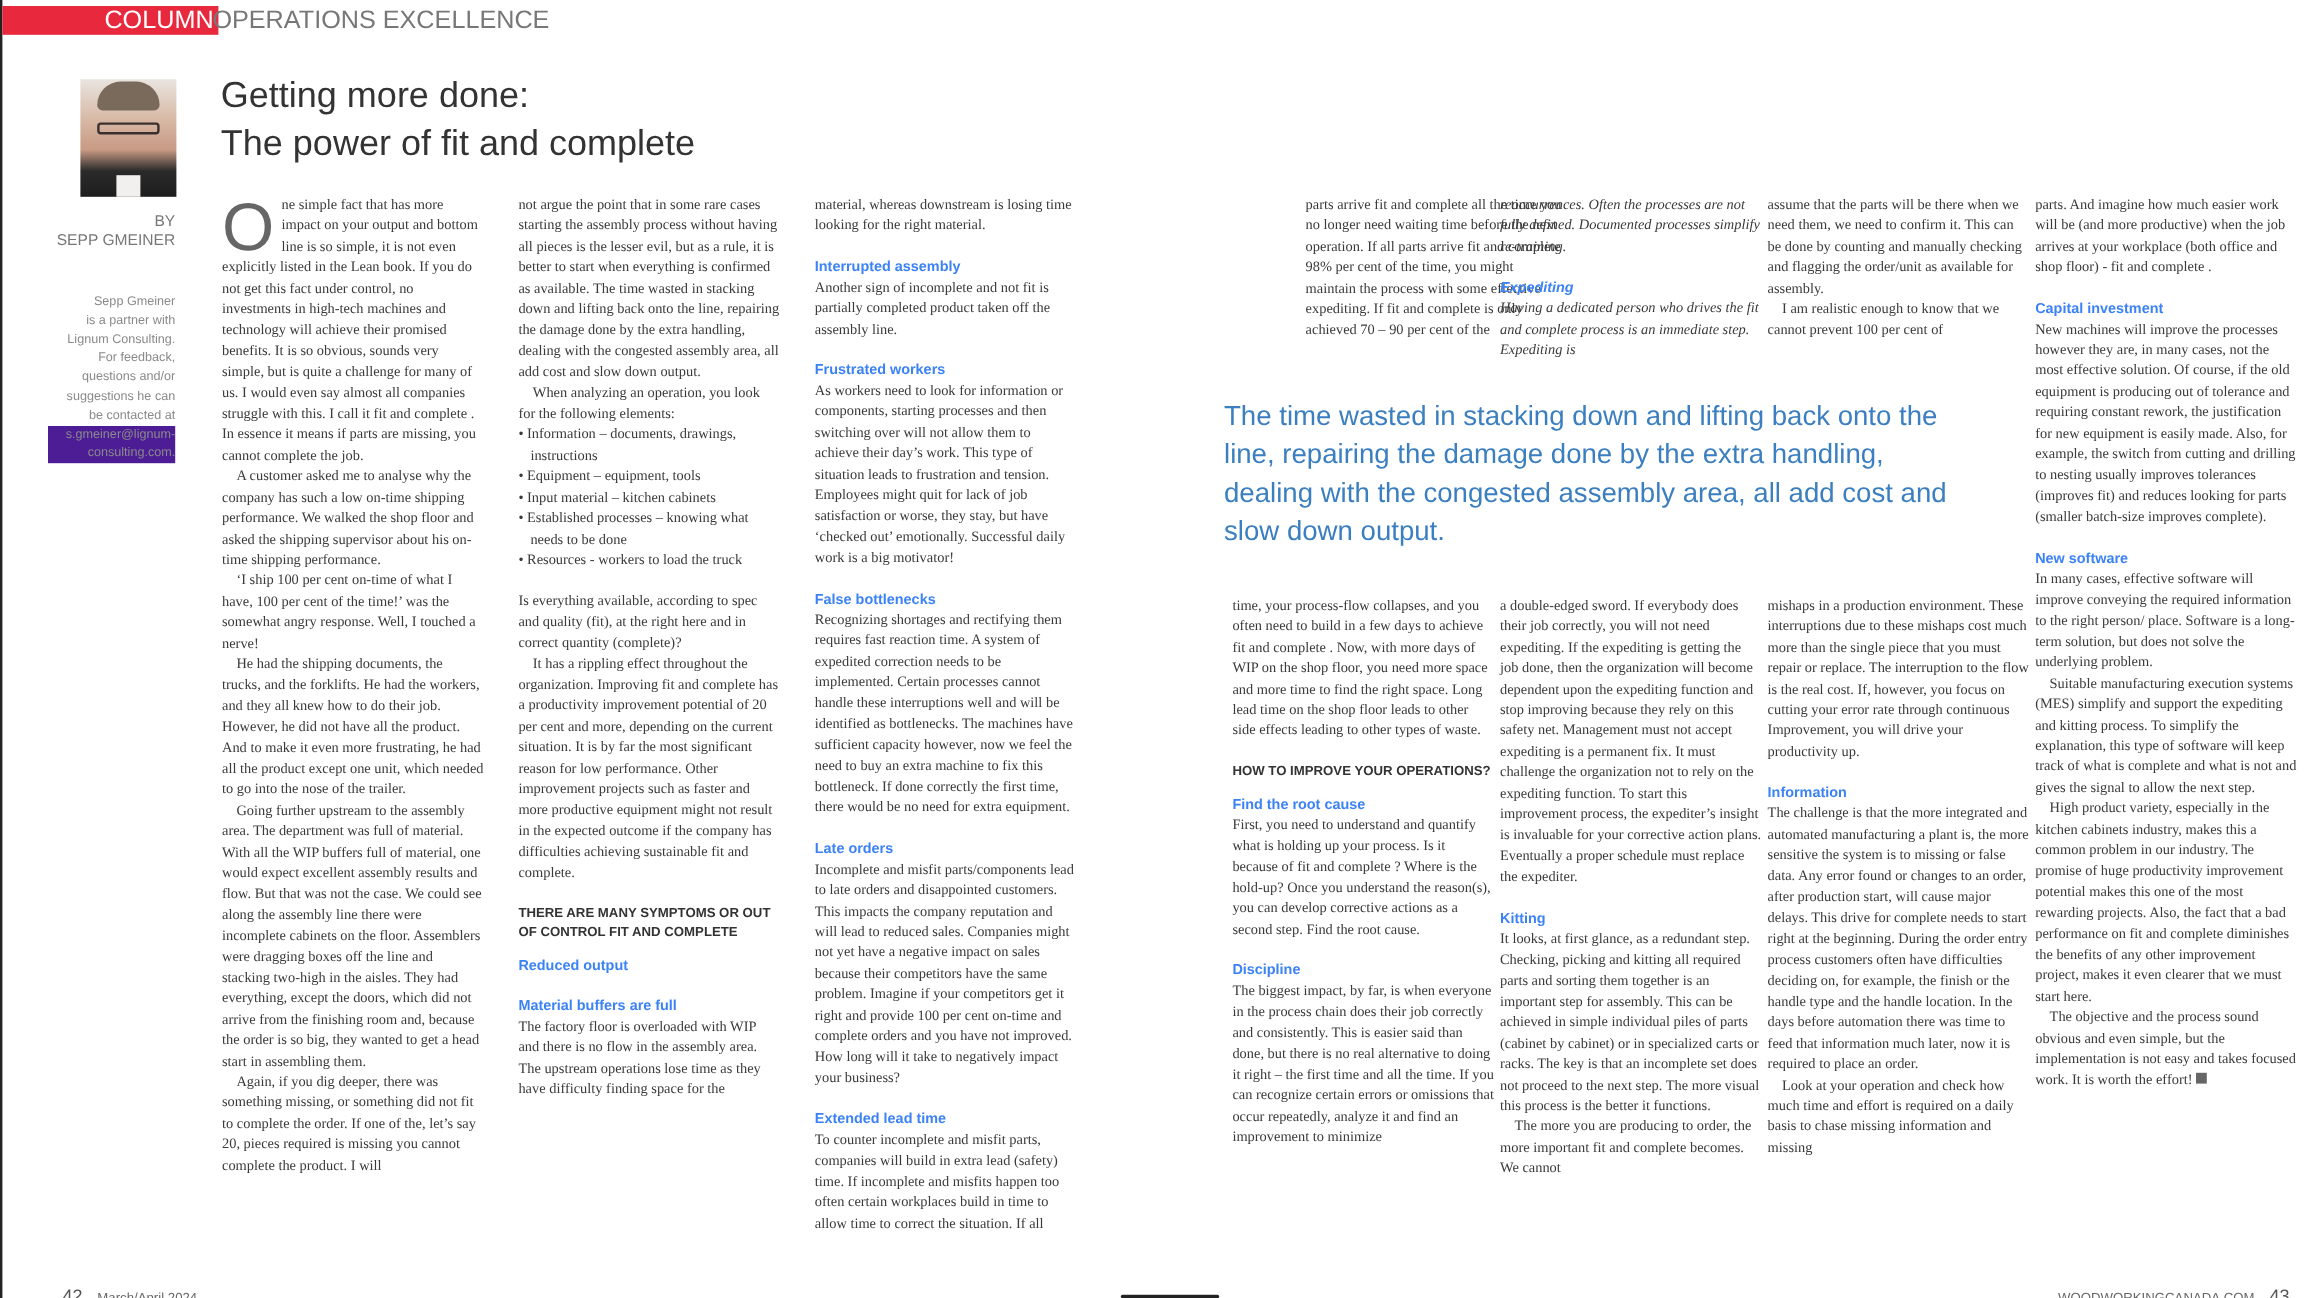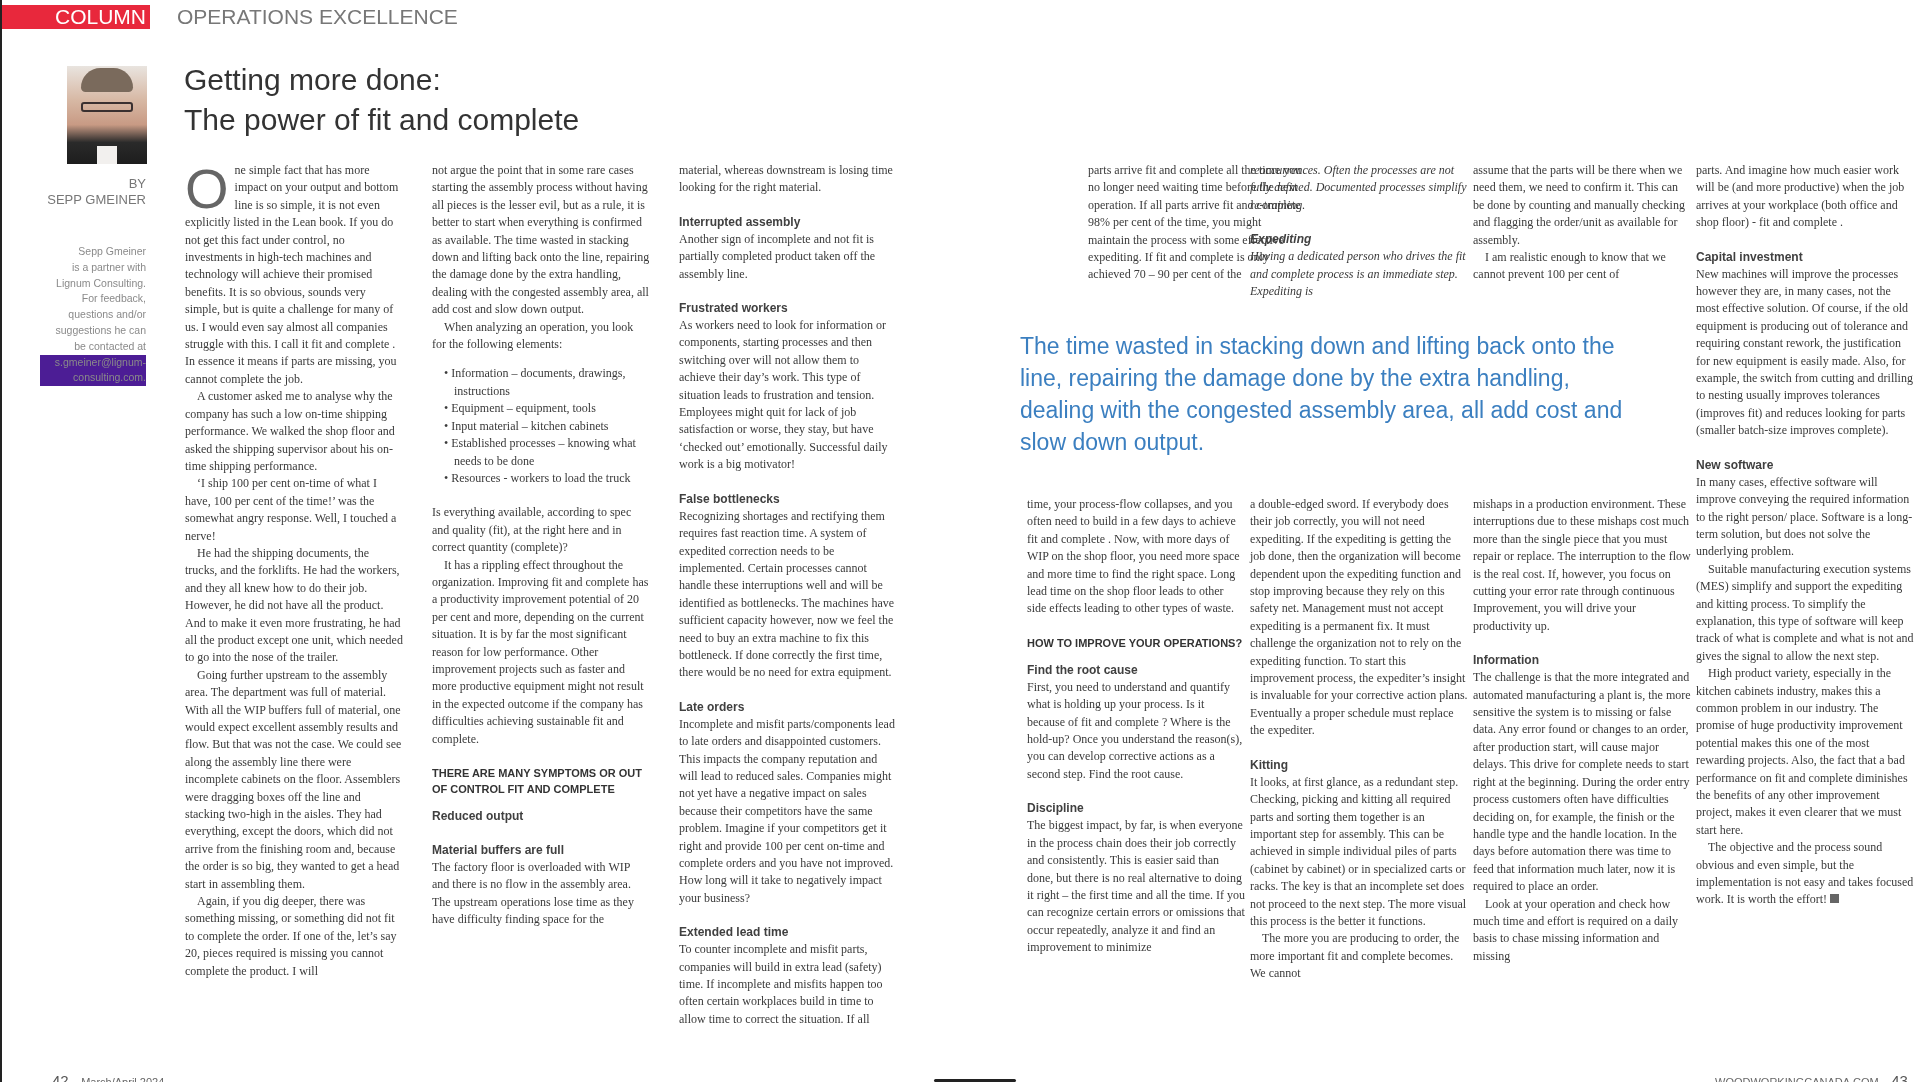--- a/index.html
+++ b/index.html
@@ -1,35 +1,35 @@
 <!DOCTYPE html>
 <html><head>
 <meta charset="utf-8">
 <style>
   html, body { margin:0; padding:0; }
   body { width:1920px; height:1082px; background:#fff; position:relative; overflow:hidden; font-family:"Liberation Serif", serif; color:#333; }
   .edge { position:absolute; left:0; top:0; width:2px; height:1082px; background:#222; }
-  .col-tag { position:absolute; left:2px; top:5px; width:148px; height:24px; background:#e8283c; color:#fff; font-family:"Liberation Sans", sans-serif; font-size:21px; line-height:24px; text-align:right; padding-right:4px; box-sizing:border-box; }
+  .col-tag { position:absolute; left:2px; top:5px; width:180px; height:24px; background:#e8283c; color:#fff; font-family:"Liberation Sans", sans-serif; font-size:21px; line-height:24px; text-align:right; padding-right:4px; box-sizing:border-box; }
   .section { position:absolute; left:177px; top:5px; font-family:"Liberation Sans", sans-serif; font-size:21px; color:#777; line-height:24px; }
   .photo { position:absolute; left:67px; top:66px; width:80px; height:98px; background:linear-gradient(180deg,#e9e4df 0%,#d7b8a4 35%,#c89a84 60%,#2a2a2a 78%,#1d1d1d 100%); }
   .photo .hair { position:absolute; left:14px; top:2px; width:52px; height:24px; background:#7a6a5c; border-radius:26px 26px 6px 6px; }
   .photo .glasses { position:absolute; left:14px; top:36px; width:52px; height:10px; border:2px solid #3a3030; border-radius:3px; box-sizing:border-box; }
   .photo .shirt { position:absolute; left:30px; top:80px; width:20px; height:18px; background:#f2f0ee; }
   .title { position:absolute; left:184px; top:60px; font-family:"Liberation Sans", sans-serif; font-size:30px; line-height:40px; color:#333; }
   .byline { position:absolute; left:40px; top:176px; width:106px; text-align:right; font-family:"Liberation Sans", sans-serif; font-size:13px; color:#777; line-height:16px; }
   .bio { position:absolute; left:40px; top:244px; width:106px; text-align:right; font-family:"Liberation Sans", sans-serif; font-size:10.5px; color:#8a8a8a; line-height:15.8px; }
   .bio .email { background:#4c1d95; }
   .col { position:absolute; top:162px; width:218px; font-size:12px; line-height:17.4px; color:#3a3a3a; }
   .col p { margin:0; text-indent:12px; }
   .col p.first { text-indent:0; }
   .col p.gap { margin-top:17px; }
-  .col h4 { margin:17px 0 0 0; font-family:"Liberation Sans", sans-serif; font-size:12px; font-weight:bold; color:#404040; line-height:17px; }
+  .col h4 { margin:17px 0 0 0; font-family:"Liberation Sans", sans-serif; font-size:12px; font-weight:bold; color:#3b82f6; line-height:17px; }
   .col h5 { margin:17px 0 0 0; font-family:"Liberation Sans", sans-serif; font-size:11px; font-weight:bold; color:#333; line-height:16px; text-transform:uppercase; }
   .col h5 + h4 { margin-top:11px; }
-  .col ul { margin:12px; padding:0; list-style:none; }
+  .col ul { margin:0; padding:0; list-style:none; }
   .col li { padding-left:10px; text-indent:-10px; }
   .dropcap { float:left; font-family:"Liberation Sans", sans-serif; font-size:56px; line-height:50px; color:#666; margin:2px 6px 0 0; font-weight:300; }
   .pull { position:absolute; left:1020px; top:330px; width:620px; font-family:"Liberation Sans", sans-serif; font-size:23px; line-height:32px; color:#3b7fc0; }
   .folio { position:absolute; top:1072px; font-family:"Liberation Sans", sans-serif; color:#555; }
   .folio .num { font-size:15px; color:#555; }
   .folio .txt { font-size:11px; color:#666; margin:0 8px; }
   .endmark { display:inline-block; width:9px; height:9px; background:#666; vertical-align:baseline; }
   .scrollbar { position:absolute; left:934px; top:1079px; width:82px; height:3px; background:#222; border-radius:3px; }
 </style>
 </head>

